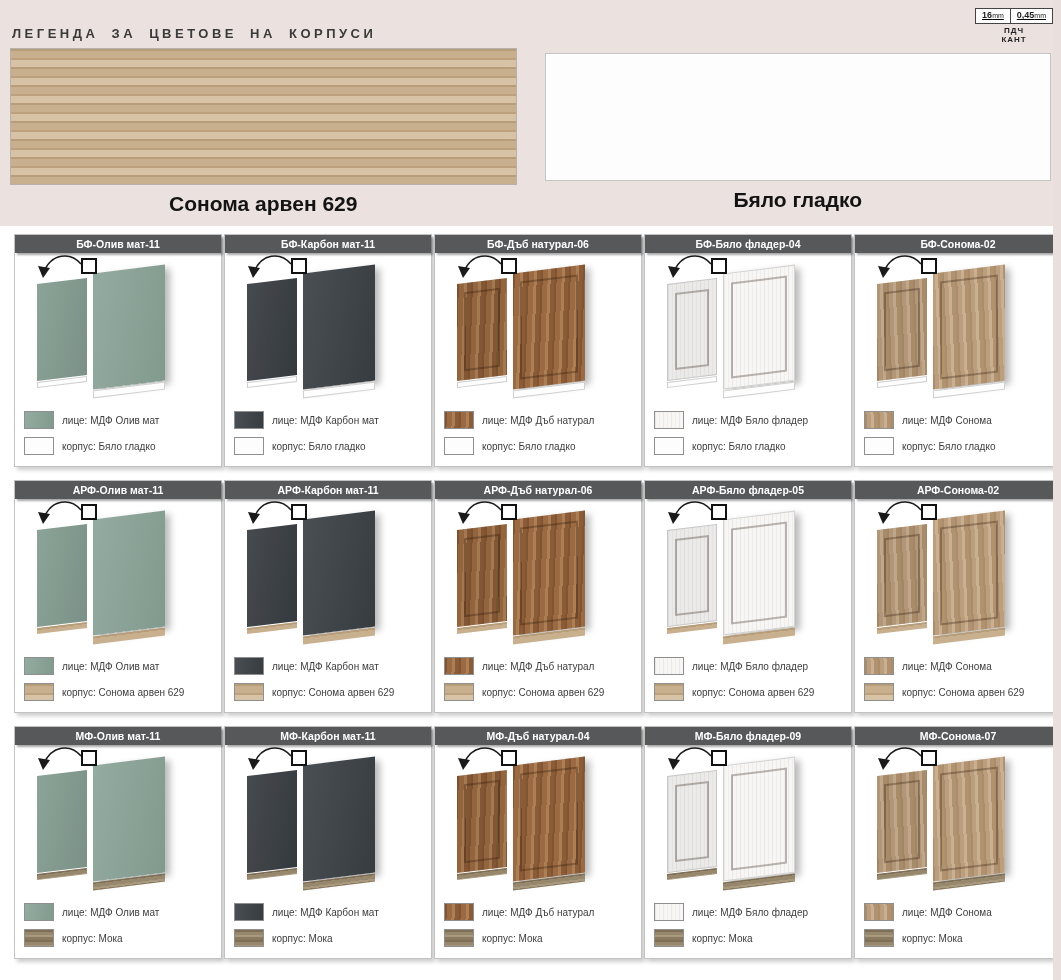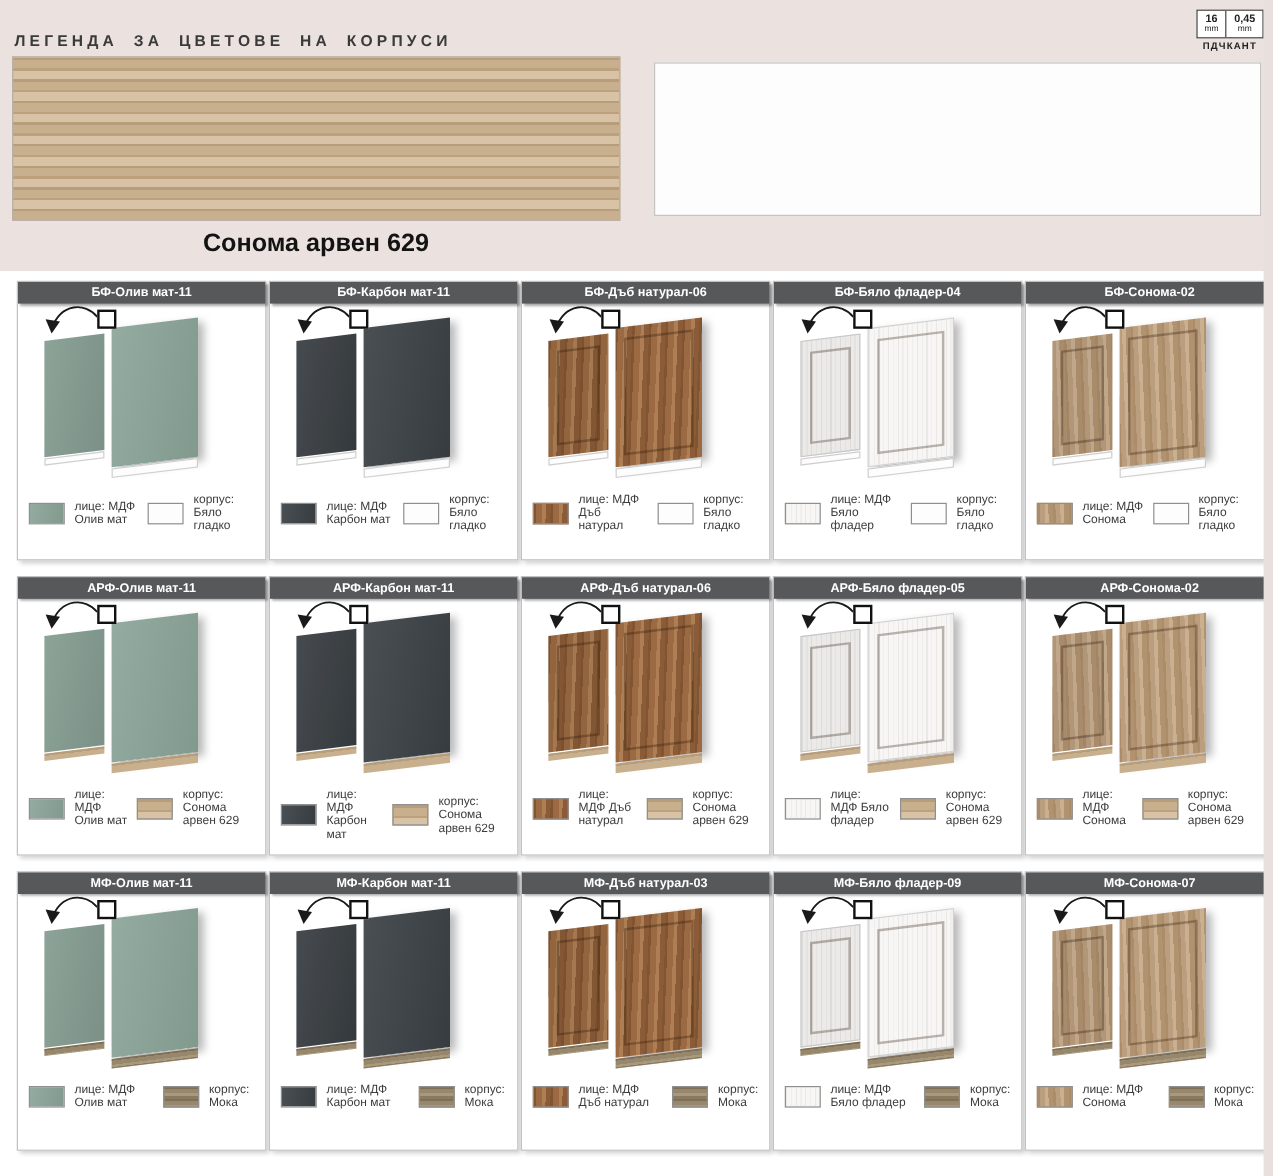--- a/index.html
+++ b/index.html
@@ -7,25 +7,25 @@
     width:1061px;height:980px;position:relative;overflow:hidden;
     background:#ffffff;
     font-family:"Liberation Sans","DejaVu Sans",sans-serif;
   }
   
   .top{background:#ebe2df;height:226px;box-sizing:border-box;padding-top:8px;}
   .top-head{display:flex;justify-content:space-between;align-items:flex-start;padding:0 8px 0 12px;}
   .title-main{font-size:13px;font-weight:bold;letter-spacing:3.5px;color:#3a3a3a;margin-top:18px;word-spacing:6px;}
   .edge-box{text-align:center;}
   .edge-cells{display:flex;border:1px solid #444;background:#fff;}
-  .edge-cell{padding:2px 6px;display:flex;flex-direction:column;line-height:1.1;align-items:center;}
+  .edge-cell{padding:2px 6px;display:flex;flex-direction:row;line-height:1.1;align-items:center;text-decoration:underline;}
   .edge-cell + .edge-cell{border-left:1px solid #444;align-items:center;}
   .edge-num{font-size:9px;font-weight:bold;color:#222;}
   .edge-mm{font-size:7px;color:#222;}
-  .edge-labels{display:flex;justify-content:center;font-size:8px;font-weight:bold;color:#222;padding:2px 1px 0 1px;letter-spacing:1px;}
+  .edge-labels{display:flex;justify-content:flex-start;font-size:8px;font-weight:bold;color:#222;padding:2px 1px 0 1px;letter-spacing:1px;flex-direction:column;}
   .swatches{display:flex;gap:28px;padding:0 10px;margin-top:4px;}
   .swatch-item{flex:1;display:flex;flex-direction:column;}
   .swatch{height:137px;border:1px solid #b9b0aa;box-sizing:border-box;}
   .swatch-item:nth-child(2) .swatch{height:128px;margin-top:5px;border:1px solid #c4c4c4;}
   .swatch-label{text-align:center;font-size:21px;font-weight:bold;color:#131313;margin-top:7px;}
   
   .combos{padding:8px 0 0 14px;background:#fff;}
   .title-sub{font-size:11px;font-weight:bold;letter-spacing:2.5px;color:#3a3a3a;word-spacing:5px;margin:2px 0 9px 0;}
   .grid{display:grid;grid-template-columns:repeat(5,196px);gap:13px 14px;}
   .card{width:208px;height:233px;background:#fff;border:1px solid #c2c2c2;box-sizing:border-box;
@@ -38,21 +38,21 @@
   .arrow{position:absolute;left:14px;top:-1px;z-index:4;}
   .panel{position:absolute;box-sizing:border-box;}
   .panel.back{left:22px;top:28px;width:50px;height:97px;transform:skewY(-7deg);z-index:1;filter:brightness(.95);}
   .panel.front{left:78px;top:16px;width:72px;height:116px;transform:skewY(-7deg);z-index:2;
                box-shadow:5px 4px 7px rgba(0,0,0,.28);}
   .panel.framed::after{content:"";position:absolute;top:9px;bottom:9px;left:7px;right:7px;
                        border:2px solid rgba(40,20,5,.30);}
   .base{position:absolute;transform:skewY(-7deg);box-sizing:border-box;}
   .base.bback{left:22px;top:126px;width:50px;height:6px;z-index:1;}
   .base.bfront{left:78px;top:133px;width:72px;height:8px;z-index:2;}
-  .legend{padding:6px 9px 0 9px;display:flex;flex-direction:row;gap:8px;}
+  .legend{padding:6px 9px 0 9px;display:flex;flex-direction:column;gap:8px;}
   .legend-row{display:flex;align-items:center;gap:8px;}
   .txt{font-size:10px;color:#3d3d3d;}
   
   .tex-sonoma-arven{
     background-color:#c8af8e;
     background-image:repeating-linear-gradient(180deg,
       rgba(120,85,45,.20) 0 2px, rgba(0,0,0,0) 2px 9px,
       rgba(150,110,60,.22) 9px 11px, rgba(255,245,225,.28) 11px 18px);
   }
   .tex-mocha{
@@ -111,20 +111,21 @@
     </div>
   </div>
   <div class="swatches" id="swatches">
   <div class="swatch-item">
     <div class="swatch tex-sonoma-arven"></div>
     <div class="swatch-label">Сонома арвен 629</div>
   </div>
 
   <div class="swatch-item">
     <div class="swatch tex-white"></div>
+    <div class="swatch-label">Бяло гладко</div>
   </div>
 
 </div>
 </div>
 
 <div class="combos">
   <div class="grid" id="grid">
   <div class="card">
     <div class="card-head">
       <span class="card-title">БФ-Олив мат-11</span>
@@ -444,21 +445,21 @@
       </div>
       <div class="legend-row legend-body">
         <span class="chip tex-mocha"></span>
         <span class="txt">корпус: Мока</span>
       </div>
     </div>
   </div>
 
   <div class="card">
     <div class="card-head">
-      <span class="card-title">МФ-Дъб натурал-03</span>
+      <span class="card-title">МФ-Дъб натурал-04</span>
     </div>
     <div class="door-area">
       <svg class="arrow" width="60" height="34" viewBox="0 0 60 34">
         <path d="M52 12 C 42 0, 22 0, 14 22" fill="none" stroke="#1a1a1a" stroke-width="1.5"></path>
         <path d="M14 26 L9 14 L21 16 Z" fill="#1a1a1a"></path>
       </svg>
       <div class="hinge"></div>
       <div class="panel back tex-oak framed"></div>
       <div class="panel front tex-oak framed"></div>
       <div class="base bback tex-mocha"></div>

